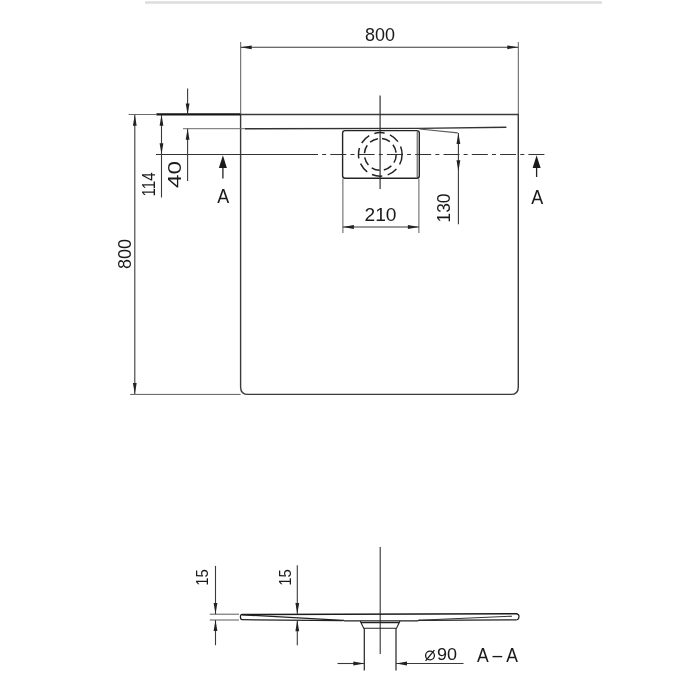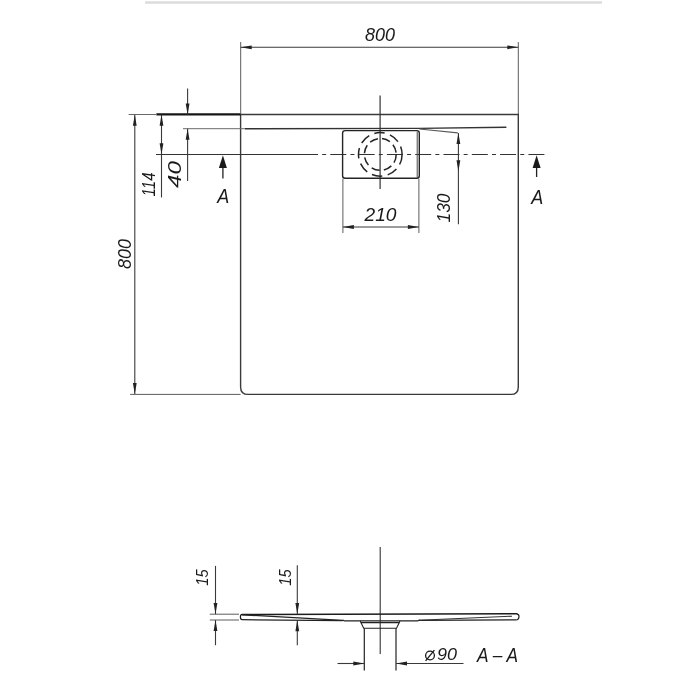--- a/index.html
+++ b/index.html
@@ -1,17 +1,17 @@
 <!DOCTYPE html>
 <html><head>
 <meta charset="utf-8">
 <title>Shower tray drawing</title>
 <style>
   html,body{margin:0;padding:0;background:#ffffff;}
-  #page{width:700px;height:700px;position:relative;background:#ffffff;overflow:hidden;font-style:italic;}
+  #page{width:700px;height:700px;position:relative;background:#ffffff;overflow:hidden;}
   svg{position:absolute;left:0;top:0;}
   text{font-family:"Liberation Sans", sans-serif;fill:#1a1a1a;}
 </style>
 </head>
 <body>
 <div id="page">
 <svg width="700" height="700" viewBox="0 0 700 700">
 
 <line x1="145" y1="2.5" x2="602" y2="2.5" stroke="#dcdcdc" stroke-width="2.6"></line>
 

